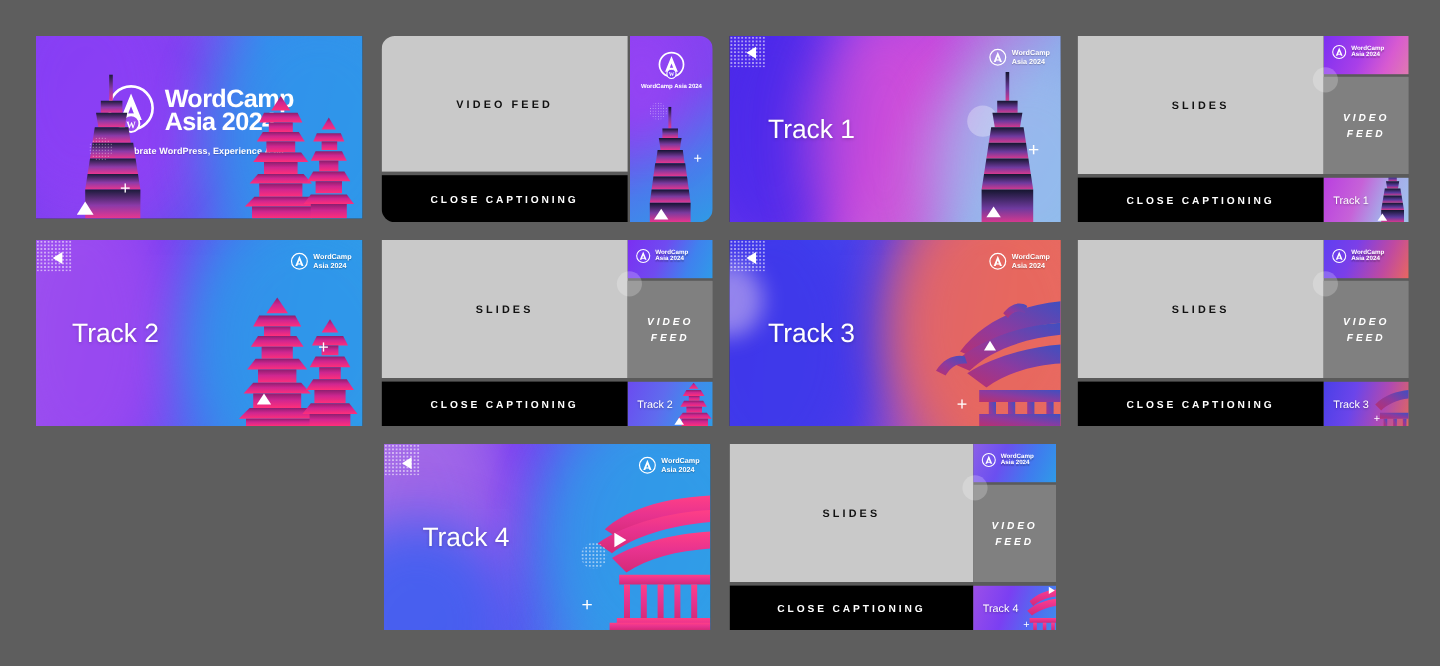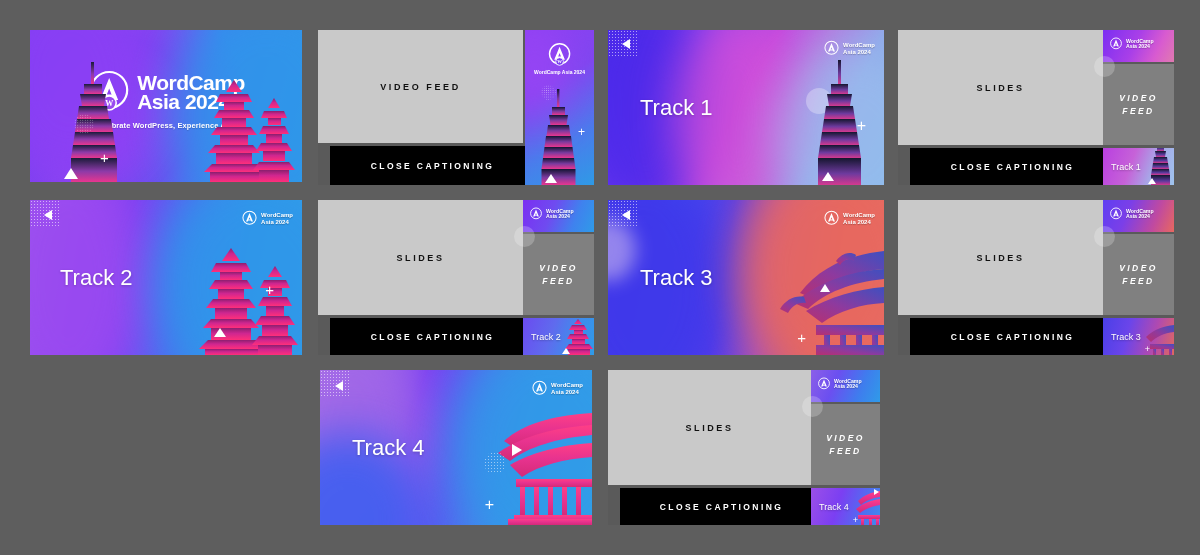--- a/index.html
+++ b/index.html
@@ -57,21 +57,21 @@
 
   
   .track-title{position:absolute;color:#fff;font-weight:400;z-index:8;
     text-shadow:0 1px 3px rgba(0,0,0,.22);}
 
   
   .panel-slides{position:absolute;background:#c9c9c9;display:flex;align-items:center;justify-content:center;}
   .panel-slides span{color:#111;font-weight:700;letter-spacing:2.6px;}
   .panel-video{position:absolute;background:#808080;display:flex;align-items:center;justify-content:center;text-align:center;}
   .panel-video span{color:#fff;font-weight:700;letter-spacing:2.4px;line-height:1.5;font-style:italic;}
-  .panel-cc{position:absolute;background:#000;display:flex;align-items:center;justify-content:center;margin-left:12px;}
+  .panel-cc{position:absolute;background:#000;display:flex;align-items:center;justify-content:center;}
   .panel-cc span{color:#fff;font-weight:700;letter-spacing:2.4px;}
   .panel-brand{position:absolute;overflow:hidden;}
   .panel-track{position:absolute;overflow:hidden;display:flex;align-items:center;}
   .panel-track .ttl{color:#fff;font-weight:400;z-index:6;white-space:nowrap;
     text-shadow:0 1px 2px rgba(0,0,0,.3);}
 
   
   .sil{position:absolute;bottom:0;z-index:5;}
   .sil svg{display:block;}
   .moon{position:absolute;border-radius:50%;background:rgba(255,255,255,.30);z-index:4;}
@@ -160,21 +160,21 @@
           <div class="lockup-text">
             <span class="lk1" style="font-size:21px;">WordCamp</span>
             <span class="lk2" style="font-size:21px;">Asia 2024</span>
           </div>
         </div>
         <div class="tagline">Celebrate WordPress, Experience Asia</div>
       </div>
     </div>
   </div>
 
-  <div class="card" style="left:318px;top:30px;width:276px;height:155px;background:#5a5a5a;">
+  <div class="card" style="left:318px;top:30px;width:276px;height:155px;background:#5a5a5a;border-radius:11px;">
     <div class="panel-slides" style="left:0;top:0;width:205px;height:113px;">
       <span style="font-size:9px;">VIDEO FEED</span>
     </div>
     <div class="panel-cc" style="left:0;top:116px;width:205px;height:39px;">
       <span style="font-size:8.5px;">CLOSE CAPTIONING</span>
     </div>
 
     <div class="panel-brand" style="left:207px;top:0;width:69px;height:155px;">
       <div class="art">
         <div style="position:absolute;inset:0;background:linear-gradient(150deg,#8b3ff2 0%,#7f46ef 35%,#4a7cec 70%,#2f9ae6 100%);"></div>

